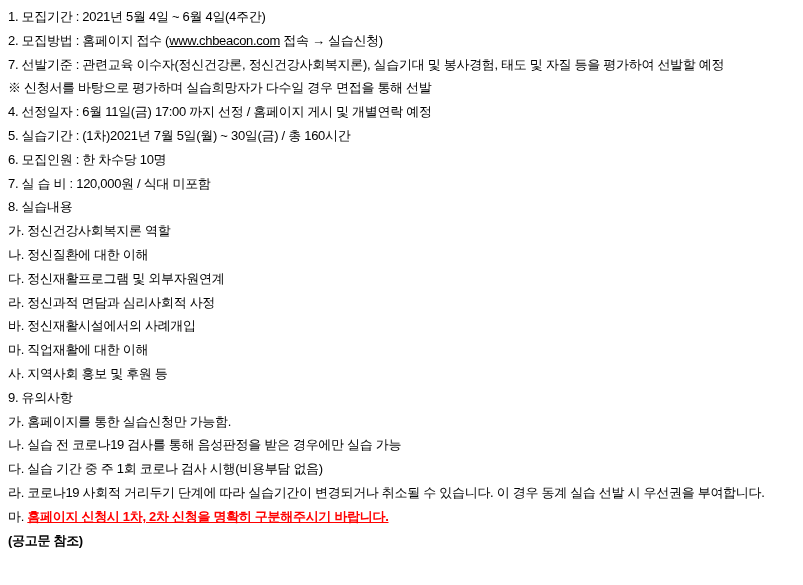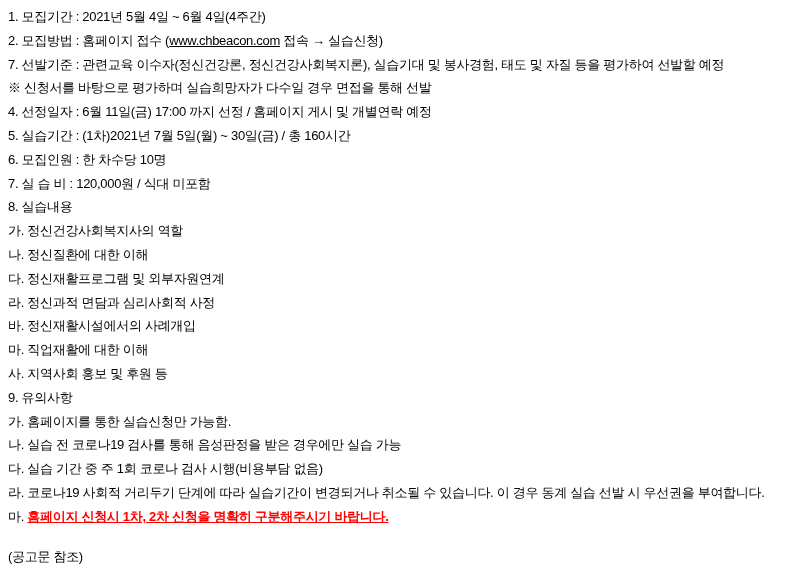--- a/index.html
+++ b/index.html
@@ -18,21 +18,21 @@
   }
   .doc {
     padding: 5px 8px 0 8px;
   }
   .line {
     height: 23.8px;
     line-height: 23.8px;
     white-space: nowrap;
     letter-spacing: -0.3px;
   }
-  .bold { font-weight: normal; margin-top: 16px; }
+  .bold { font-weight: bold; }
   .em {
     color: var(--accent, #ff0000);
     font-weight: bold;
     text-decoration: underline;
   }
   a.link {
     color: var(--link, #000000);
     text-decoration: underline;
     cursor: pointer;
   }
@@ -45,21 +45,21 @@
 
   <div class="line"><span>2. 모집방법 : 홈페이지 접수 (</span><a class="link">www.chbeacon.com</a><span> 접속 → 실습신청)</span></div>
 
   <div class="line">7. 선발기준 : 관련교육 이수자(정신건강론, 정신건강사회복지론), 실습기대 및 봉사경험, 태도 및 자질 등을 평가하여 선발할 예정</div>
   <div class="line">※ 신청서를 바탕으로 평가하며 실습희망자가 다수일 경우 면접을 통해 선발</div>
   <div class="line">4. 선정일자 : 6월 11일(금) 17:00 까지 선정 / 홈페이지 게시 및 개별연락 예정</div>
   <div class="line">5. 실습기간 : (1차)2021년 7월 5일(월) ~ 30일(금) / 총 160시간</div>
   <div class="line">6. 모집인원 : 한 차수당 10명</div>
   <div class="line">7. 실 습 비 : 120,000원 / 식대 미포함</div>
   <div class="line">8. 실습내용</div>
-  <div class="line">가. 정신건강사회복지사의 역할</div>
+  <div class="line">가. 정신건강사회복지론 역할</div>
   <div class="line">나. 정신질환에 대한 이해</div>
   <div class="line">다. 정신재활프로그램 및 외부자원연계</div>
   <div class="line">라. 정신과적 면담과 심리사회적 사정</div>
   <div class="line">바. 정신재활시설에서의 사례개입</div>
   <div class="line">마. 직업재활에 대한 이해</div>
   <div class="line">사. 지역사회 홍보 및 후원 등</div>
   <div class="line">9. 유의사항</div>
   <div class="line">가. 홈페이지를 통한 실습신청만 가능함.</div>
   <div class="line">나. 실습 전 코로나19 검사를 통해 음성판정을 받은 경우에만 실습 가능</div>
   <div class="line">다. 실습 기간 중 주 1회 코로나 검사 시행(비용부담 없음)</div>

